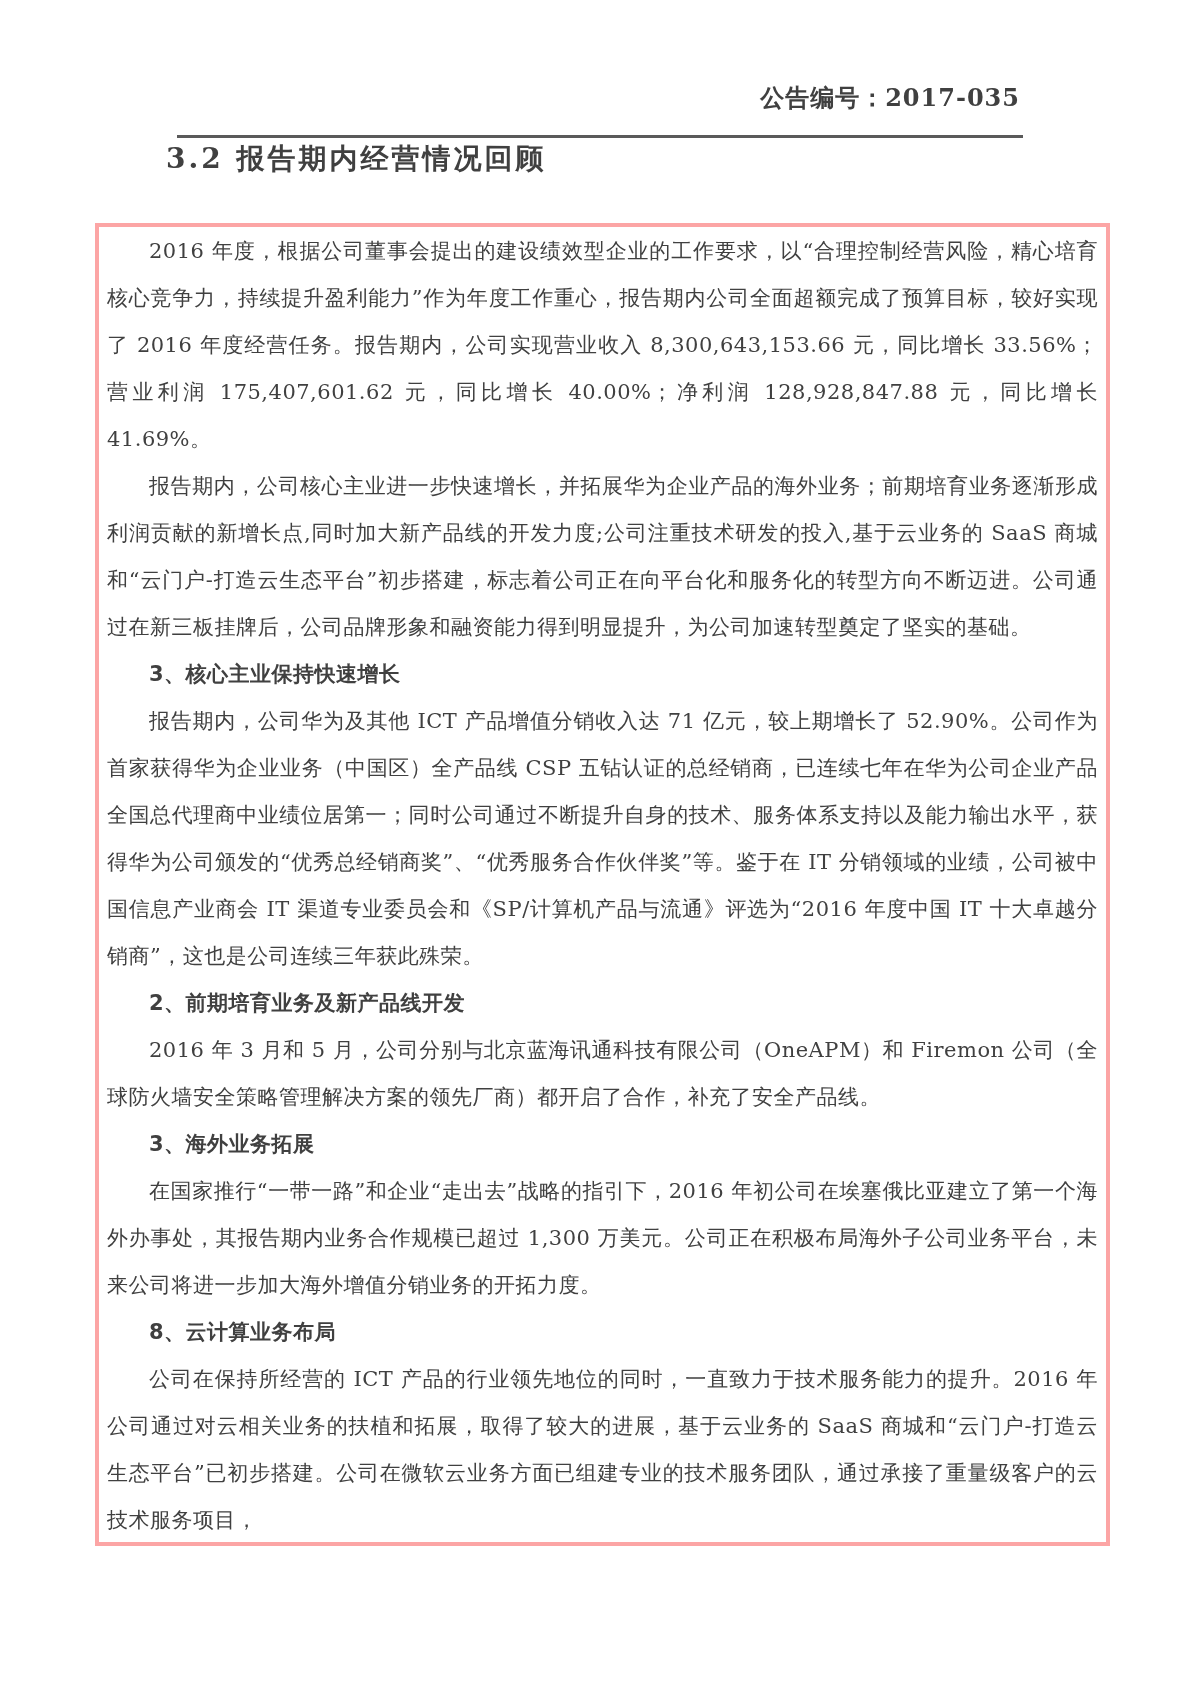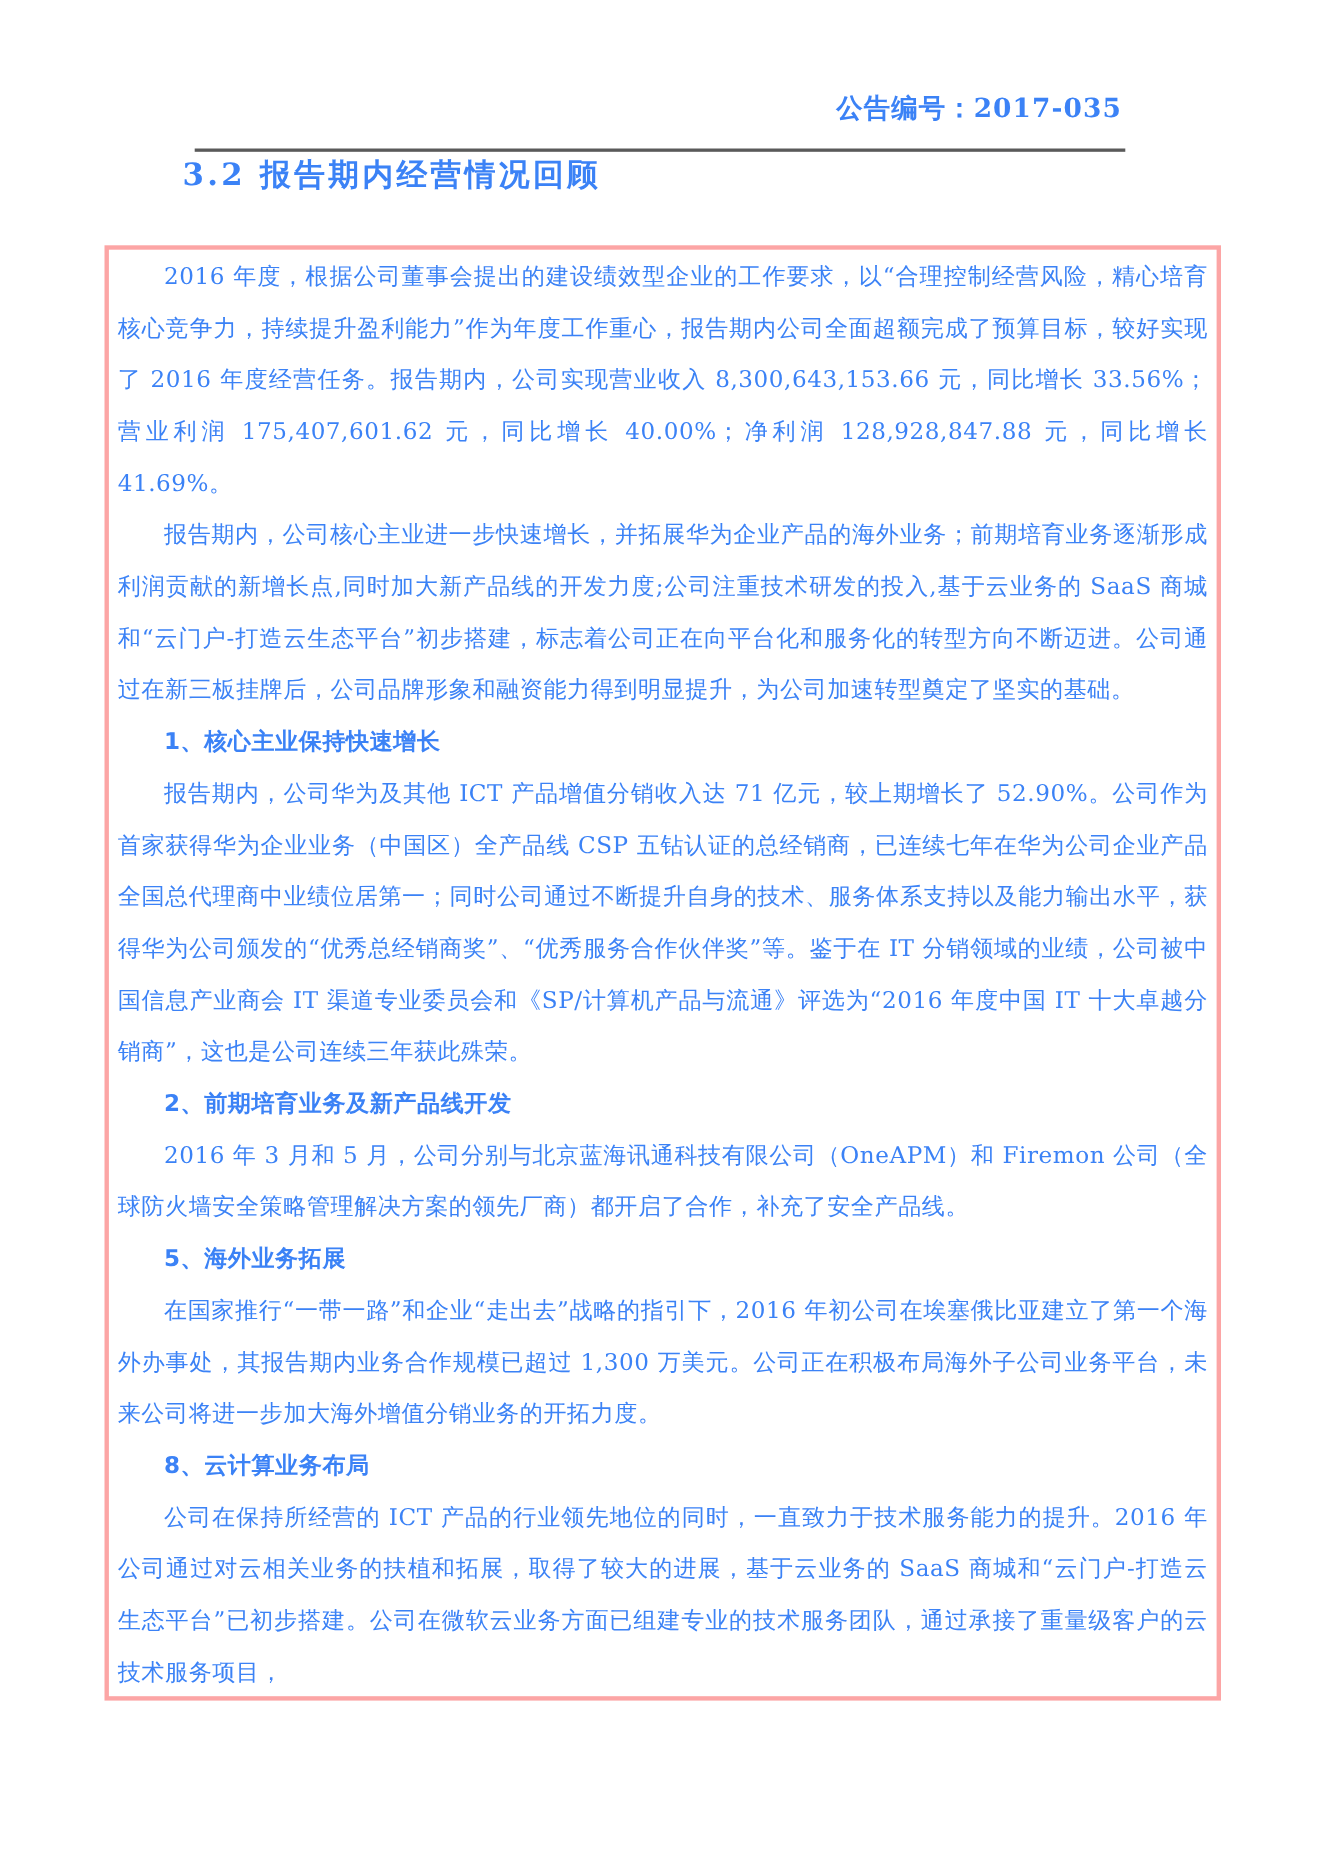--- a/index.html
+++ b/index.html
@@ -7,21 +7,21 @@
     padding: 0;
     background: #ffffff;
   }
   .page {
     position: relative;
     width: 1200px;
     height: 1697px;
     background: #ffffff;
     overflow: hidden;
     font-family: "DejaVu Serif", "Liberation Serif", serif;
-    color: #3b82f6;
+    color: #404040;
   }
   .announcement-no {
     position: absolute;
     top: 82px;
     right: 180px;
     font-size: 24px;
     font-weight: bold;
     letter-spacing: 1px;
     white-space: nowrap;
   }
@@ -81,23 +81,23 @@
 
   <div class="announcement-no">公告编号：2017-035</div>
 
   <div class="header-rule"></div>
 
   <h1 class="section-title">3.2 报告期内经营情况回顾</h1>
 
   <div class="content-box">
     <p class="para">2016 年度，根据公司董事会提出的建设绩效型企业的工作要求，以“合理控制经营风险，精心培育核心竞争力，持续提升盈利能力”作为年度工作重心，报告期内公司全面超额完成了预算目标，较好实现了 2016 年度经营任务。报告期内，公司实现营业收入 8,300,643,153.66 元，同比增长 33.56%；营业利润 175,407,601.62 元，同比增长 40.00%；净利润 128,928,847.88 元，同比增长 41.69%。</p>
     <p class="para">报告期内，公司核心主业进一步快速增长，并拓展华为企业产品的海外业务；前期培育业务逐渐形成利润贡献的新增长点,同时加大新产品线的开发力度;公司注重技术研发的投入,基于云业务的 SaaS 商城和“云门户-打造云生态平台”初步搭建，标志着公司正在向平台化和服务化的转型方向不断迈进。公司通过在新三板挂牌后，公司品牌形象和融资能力得到明显提升，为公司加速转型奠定了坚实的基础。</p>
-    <p class="sub-heading">1、核心主业保持快速增长</p>
+    <p class="sub-heading">3、核心主业保持快速增长</p>
     <p class="para">报告期内，公司华为及其他 ICT 产品增值分销收入达 71 亿元，较上期增长了 52.90%。公司作为首家获得华为企业业务（中国区）全产品线 CSP 五钻认证的总经销商，已连续七年在华为公司企业产品全国总代理商中业绩位居第一；同时公司通过不断提升自身的技术、服务体系支持以及能力输出水平，获得华为公司颁发的“优秀总经销商奖”、“优秀服务合作伙伴奖”等。鉴于在 IT 分销领域的业绩，公司被中国信息产业商会 IT 渠道专业委员会和《SP/计算机产品与流通》评选为“2016 年度中国 IT 十大卓越分销商”，这也是公司连续三年获此殊荣。</p>
     <p class="sub-heading">2、前期培育业务及新产品线开发</p>
     <p class="para">2016 年 3 月和 5 月，公司分别与北京蓝海讯通科技有限公司（OneAPM）和 Firemon 公司（全球防火墙安全策略管理解决方案的领先厂商）都开启了合作，补充了安全产品线。</p>
-    <p class="sub-heading">5、海外业务拓展</p>
+    <p class="sub-heading">3、海外业务拓展</p>
     <p class="para">在国家推行“一带一路”和企业“走出去”战略的指引下，2016 年初公司在埃塞俄比亚建立了第一个海外办事处，其报告期内业务合作规模已超过 1,300 万美元。公司正在积极布局海外子公司业务平台，未来公司将进一步加大海外增值分销业务的开拓力度。</p>
     <p class="sub-heading">8、云计算业务布局</p>
     <p class="para">公司在保持所经营的 ICT 产品的行业领先地位的同时，一直致力于技术服务能力的提升。2016 年公司通过对云相关业务的扶植和拓展，取得了较大的进展，基于云业务的 SaaS 商城和“云门户-打造云生态平台”已初步搭建。公司在微软云业务方面已组建专业的技术服务团队，通过承接了重量级客户的云技术服务项目，</p>
   </div>
 
 </div>
 
 </body></html>

